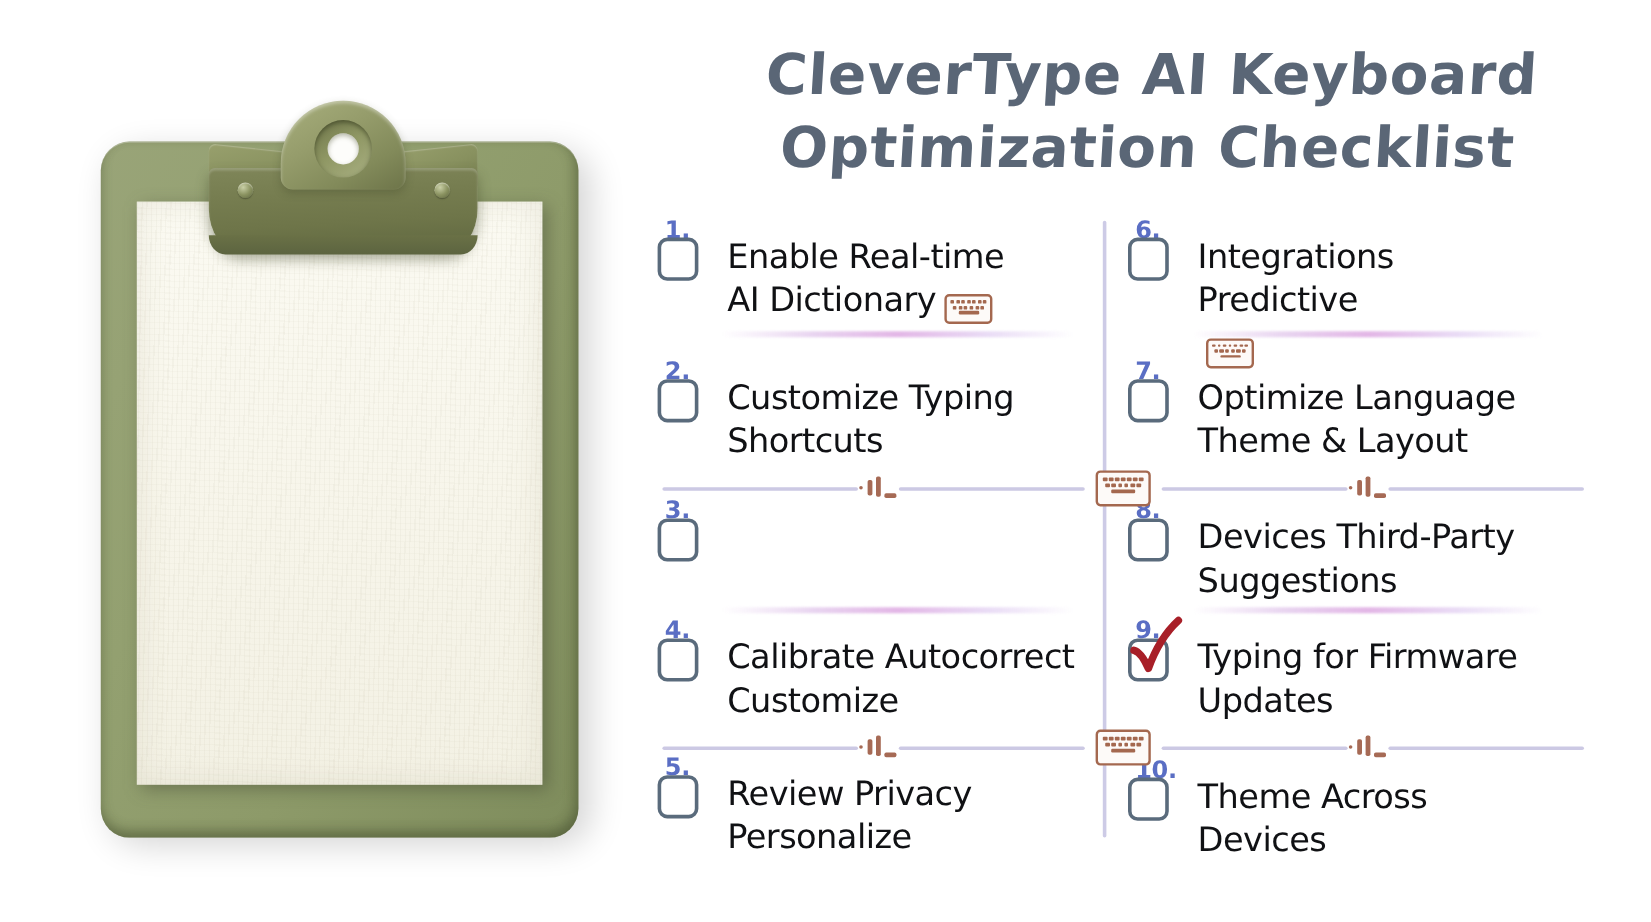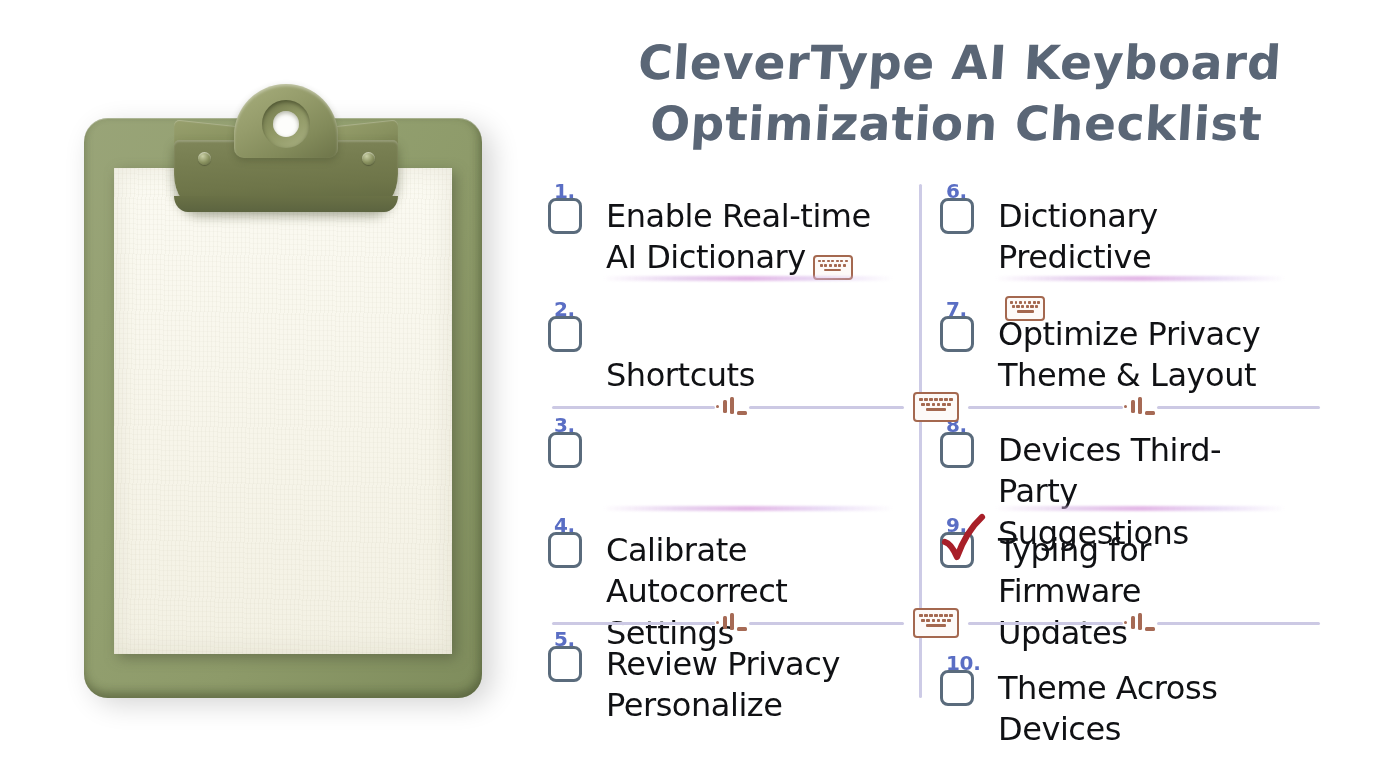--- a/index.html
+++ b/index.html
@@ -185,21 +185,21 @@
     position: relative;
   }
   .tick {
     position: absolute;
     left: -9px; top: -25px;
     width: 58px; height: 58px;
     pointer-events: none;
   }
   .label {
     font-family: "DejaVu Sans", sans-serif;
-    font-size: 32px;
+    font-size: 28px;
     font-weight: 400;
     line-height: 1.29;
     color: #101114;
     letter-spacing: -.45px;
     padding-top: 2px;
     max-width: 302px;
   }
   .label .kb-inline {
     display: inline-block;
     vertical-align: -3px;
@@ -342,42 +342,42 @@
       </div>
 
       <div class="soft-rule" style="top:100px;"></div>
 
       <div class="item" style="top:136px;">
         <div class="num-box">
           <span class="num">2.</span>
           <div class="checkbox"></div>
         </div>
         <div class="label">
-          <br>
+          <span>Customize Typing</span><br>
           <span>Shortcuts</span>
         </div>
       </div>
 
       <div class="item" style="top:252px;">
         <div class="num-box">
           <span class="num">3.</span>
           <div class="checkbox"></div>
         </div>
       </div>
 
       <div class="soft-rule" style="top:330px;"></div>
 
       <div class="item" style="top:352px;">
         <div class="num-box">
           <span class="num">4.</span>
           <div class="checkbox"></div>
         </div>
         <div class="label">
           <span>Calibrate Autocorrect</span><br>
-          <span>Settings</span>
+          <span>Customize</span>
         </div>
       </div>
 
       <div class="item" style="top:466px;">
         <div class="num-box">
           <span class="num">5.</span>
           <div class="checkbox"></div>
         </div>
         <div class="label">
           <span>Review Privacy</span><br>
@@ -387,21 +387,21 @@
     </div>
 
     <div class="col right">
 
       <div class="item" style="top:18px;">
         <div class="num-box">
           <span class="num">6.</span>
           <div class="checkbox"></div>
         </div>
         <div class="label">
-          <span>Dictionary Predictive</span><br>
+          <span>Integrations Predictive</span><br>
           <span class="kb-inline"><span class="kbd sm">
                 <span class="row">
                   <i class="key"></i>
                   <i class="key"></i>
                   <i class="key"></i>
                   <i class="key"></i>
                   <i class="key"></i>
                   <i class="key"></i>
                   <i class="key"></i>
                 </span>
@@ -421,21 +421,21 @@
       </div>
 
       <div class="soft-rule" style="top:100px;"></div>
 
       <div class="item" style="top:136px;">
         <div class="num-box">
           <span class="num">7.</span>
           <div class="checkbox"></div>
         </div>
         <div class="label">
-          <span>Optimize Privacy</span><br>
+          <span>Optimize Language</span><br>
           <span>Theme &amp; Layout</span>
         </div>
       </div>
 
       <div class="item" style="top:252px;">
         <div class="num-box">
           <span class="num">8.</span>
           <div class="checkbox"></div>
         </div>
         <div class="label">
@@ -454,21 +454,21 @@
               <path d="M11 32 C15 33, 19 38, 23 47 C28 33, 36 18, 48 7" fill="none" stroke="#a81f28" stroke-width="6.2" stroke-linecap="round" stroke-linejoin="round"></path>
             </svg>
           </div>
         </div>
         <div class="label">
           <span>Typing for Firmware</span><br>
           <span>Updates</span>
         </div>
       </div>
 
-      <div class="item" style="top:490px;">
+      <div class="item" style="top:468px;">
         <div class="num-box">
           <span class="num">10.</span>
           <div class="checkbox"></div>
         </div>
         <div class="label">
           <span>Theme Across Devices</span>
         </div>
       </div>
     </div>
 

